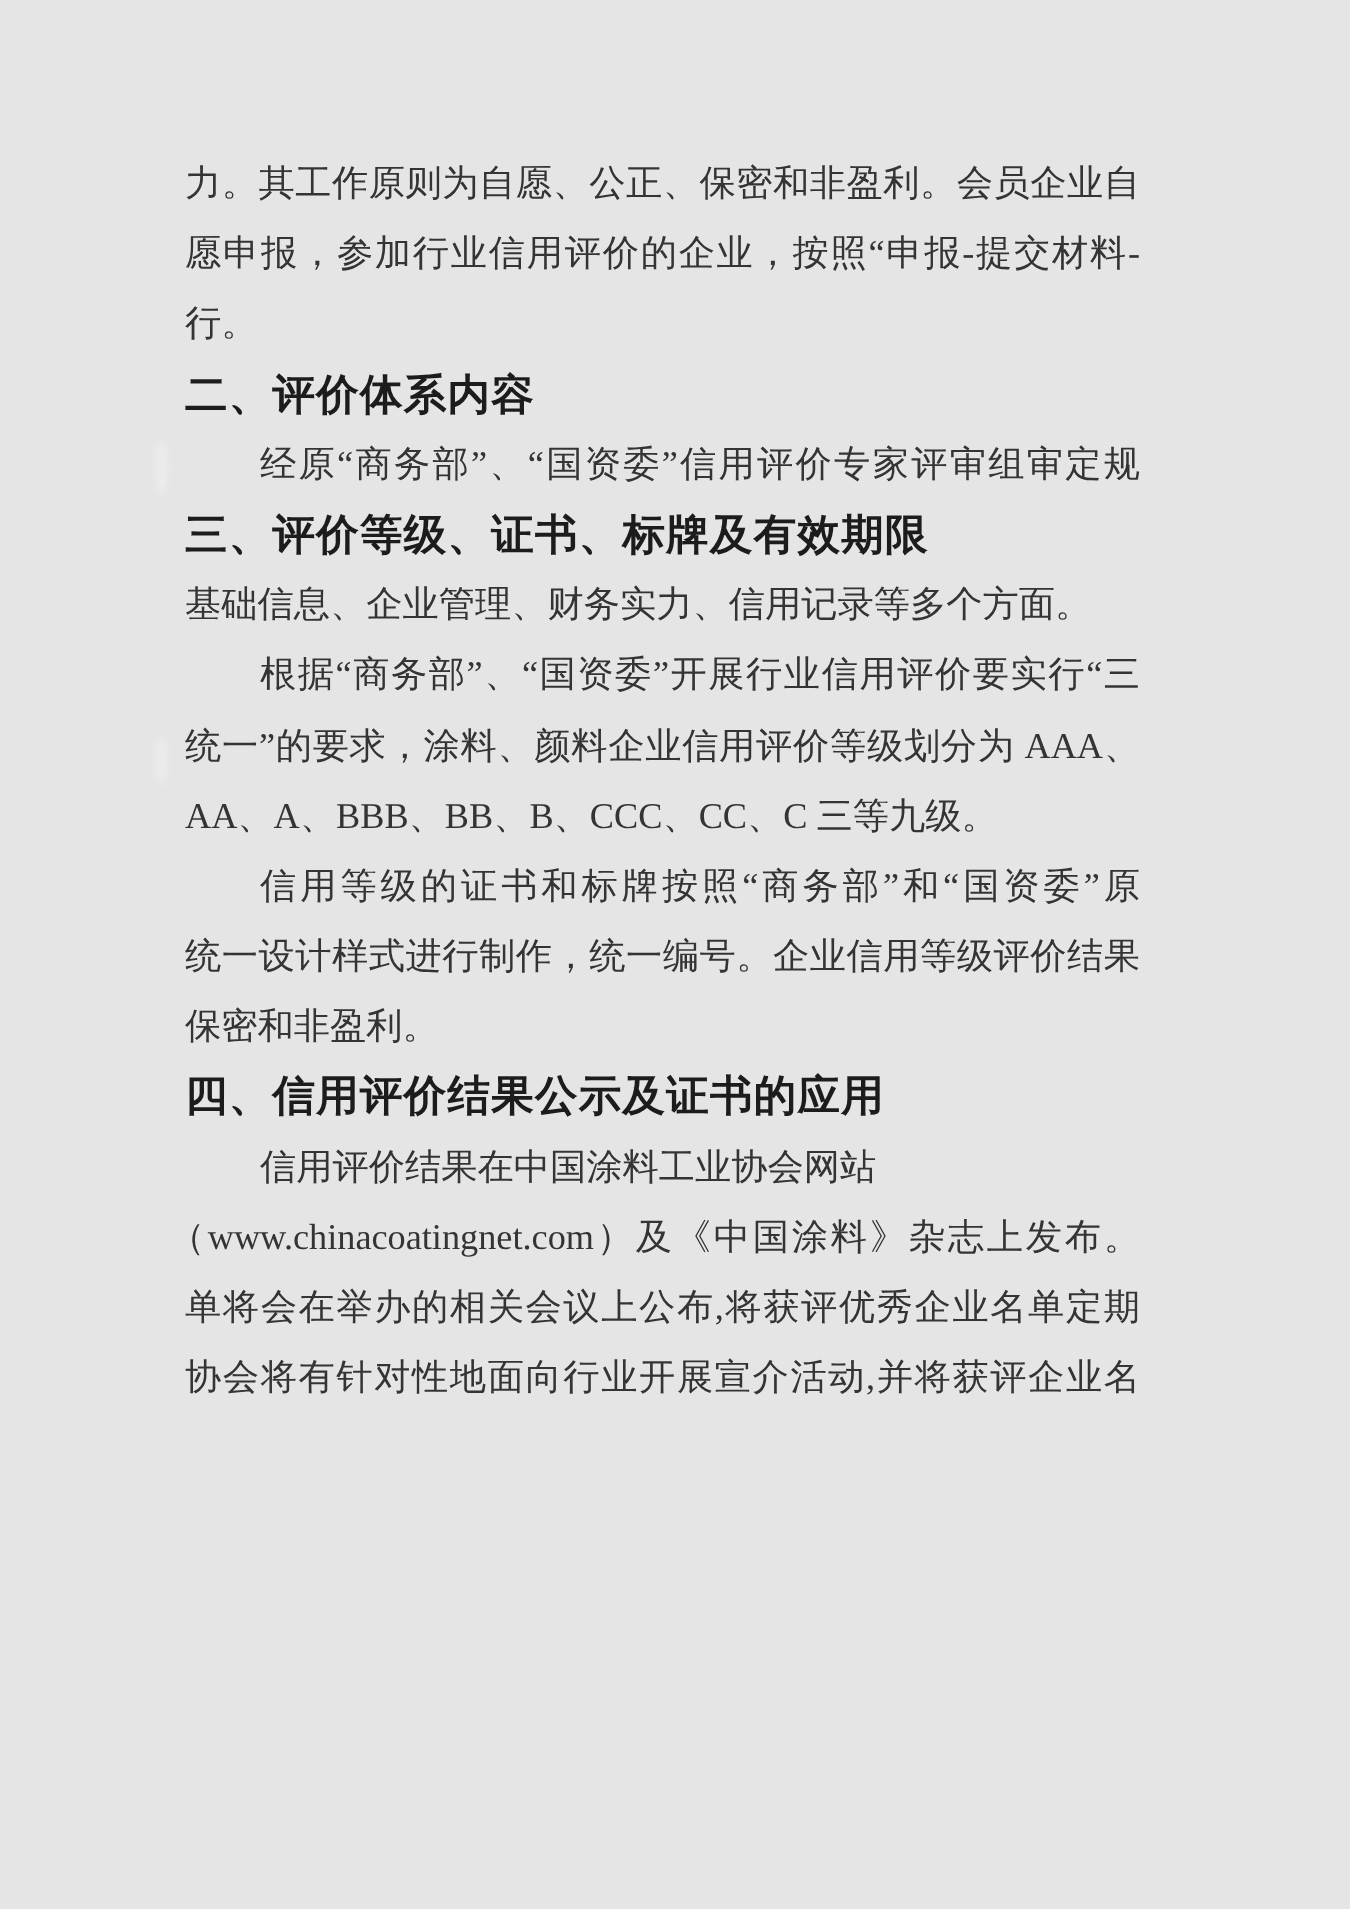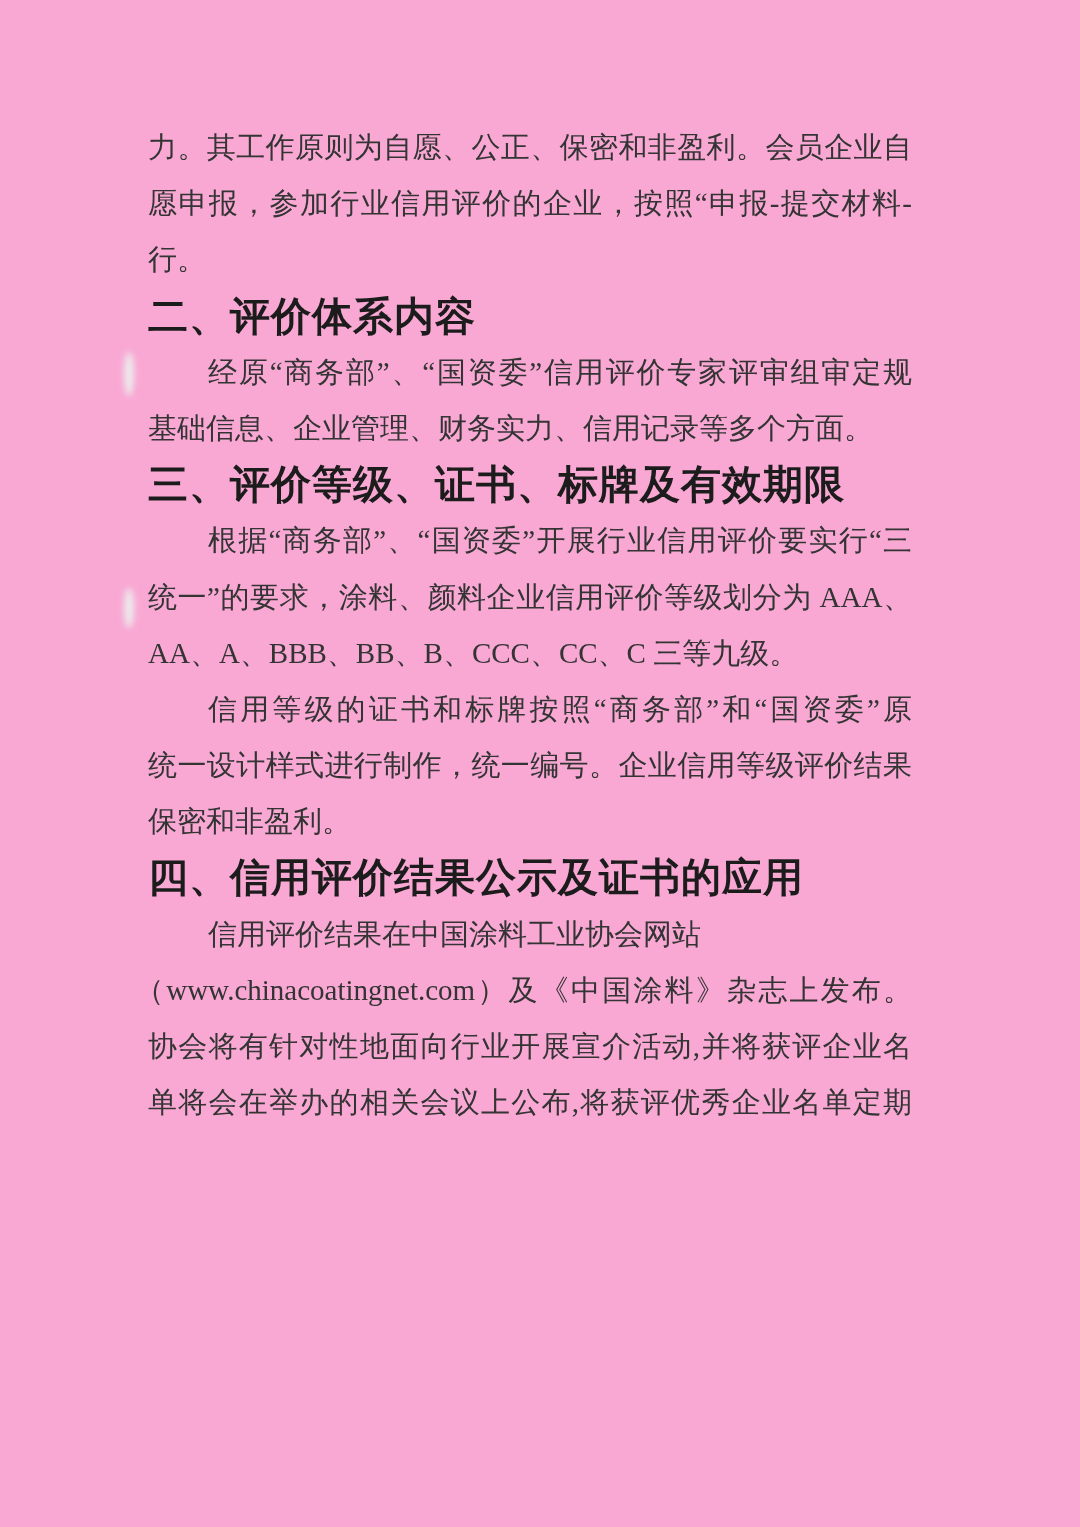--- a/index.html
+++ b/index.html
@@ -5,21 +5,21 @@
   html, body {
     margin: 0;
     padding: 0;
     background: #ffffff;
   }
   .page {
     position: relative;
     width: 1080px;
     height: 1527px;
     margin: 0 auto;
-    background: #f9a8d4;
+    background: #e5e5e5;
     box-sizing: border-box;
     padding: 119px 168px 0 148px;
     overflow: hidden;
     font-family: "Liberation Serif", "DejaVu Serif", serif;
   }
   .line {
     height: 56.2px;
     line-height: 56.2px;
     font-size: 29px;
     color: #343434;
@@ -31,21 +31,21 @@
   }
   .indent {
     padding-left: 60px;
   }
   .hang {
     margin-left: -13px;
   }
   .heading {
     font-family: "Liberation Sans", "DejaVu Sans", sans-serif;
     font-weight: 700;
-    font-size: 40px;
+    font-size: 34px;
     color: #1c1c1c;
     letter-spacing: 1px;
   }
   
   .smudge {
     position: absolute;
     background: #ececec;
     filter: blur(3px);
     border-radius: 50%;
   }
@@ -59,31 +59,31 @@
   <div class="smudge smudge-1"></div>
   <div class="smudge smudge-2"></div>
 
   <div class="line body justify">力。其工作原则为自愿、公正、保密和非盈利。会员企业自</div>
   <div class="line body justify">愿申报，参加行业信用评价的企业，按照“申报-提交材料-</div>
   <div class="line body">行。</div>
 
   <div class="line heading">二、评价体系内容</div>
 
   <div class="line body justify indent">经原“商务部”、“国资委”信用评价专家评审组审定规</div>
+  <div class="line heading">三、评价等级、证书、标牌及有效期限</div>
+
   <div class="line body">基础信息、企业管理、财务实力、信用记录等多个方面。</div>
-
-  <div class="line heading">三、评价等级、证书、标牌及有效期限</div>
 
   <div class="line body justify indent">根据“商务部”、“国资委”开展行业信用评价要实行“三</div>
   <div class="line body justify">统一”的要求，涂料、颜料企业信用评价等级划分为 AAA、</div>
   <div class="line body">AA、A、BBB、BB、B、CCC、CC、C 三等九级。</div>
 
   <div class="line body justify indent">信用等级的证书和标牌按照“商务部”和“国资委”原</div>
   <div class="line body justify">统一设计样式进行制作，统一编号。企业信用等级评价结果</div>
   <div class="line body">保密和非盈利。</div>
 
   <div class="line heading">四、信用评价结果公示及证书的应用</div>
 
   <div class="line body indent">信用评价结果在中国涂料工业协会网站</div>
   <div class="line body justify hang">（www.chinacoatingnet.com）及《中国涂料》杂志上发布。</div>
+  <div class="line body justify">单将会在举办的相关会议上公布,将获评优秀企业名单定期</div>
   <div class="line body justify">协会将有针对性地面向行业开展宣介活动,并将获评企业名</div>
-  <div class="line body justify">单将会在举办的相关会议上公布,将获评优秀企业名单定期</div>
 </div>
 
 </body></html>

